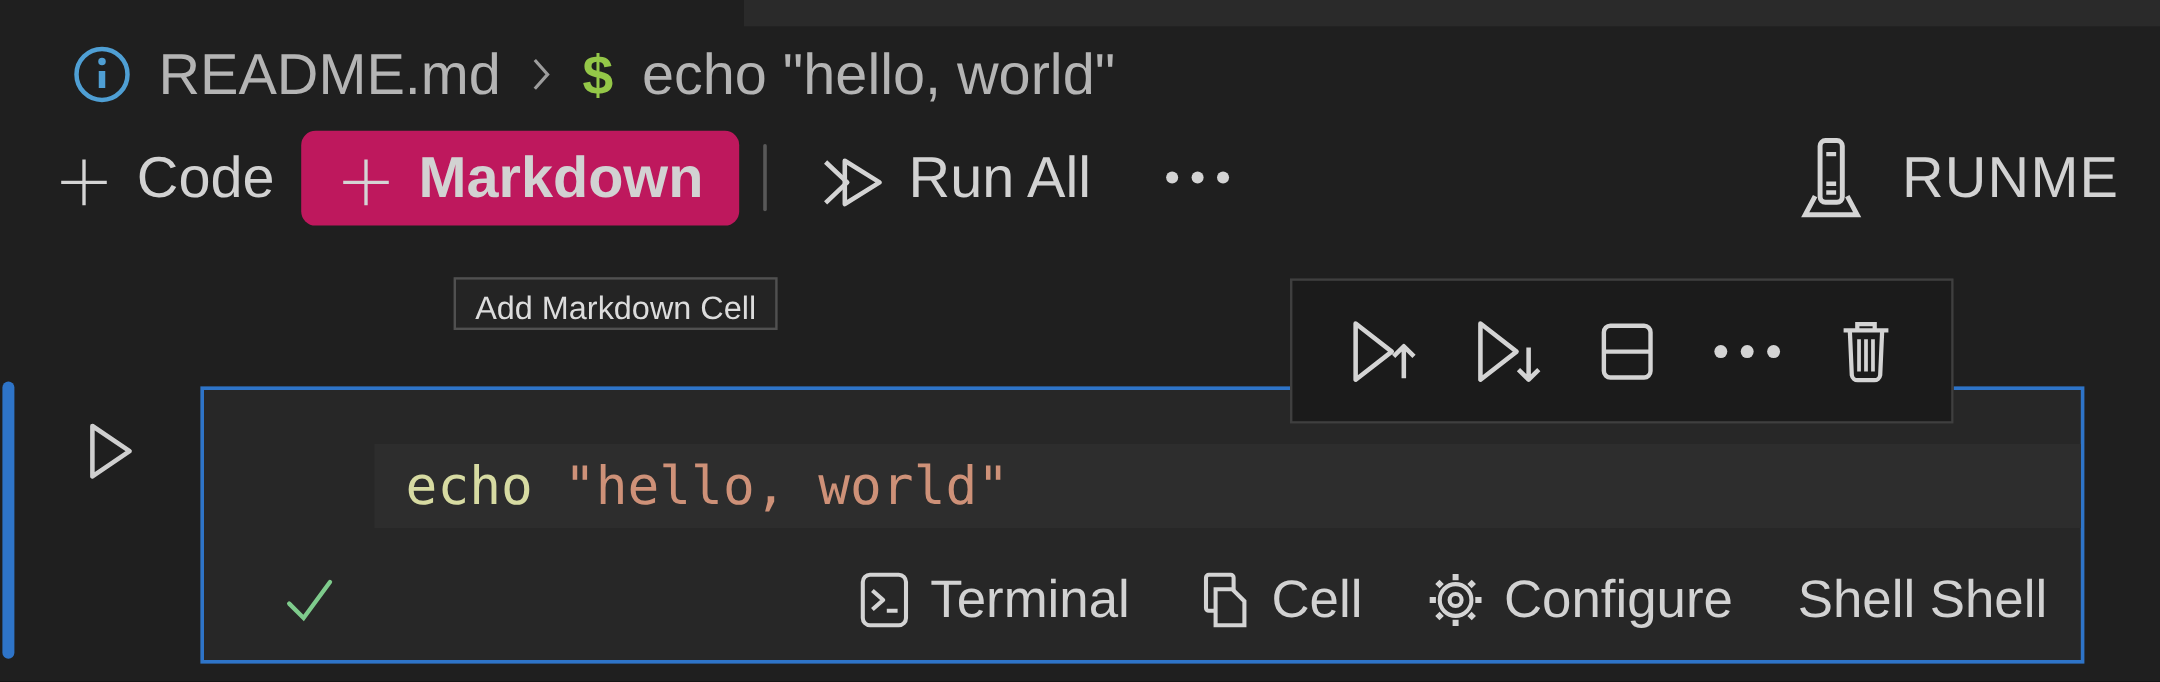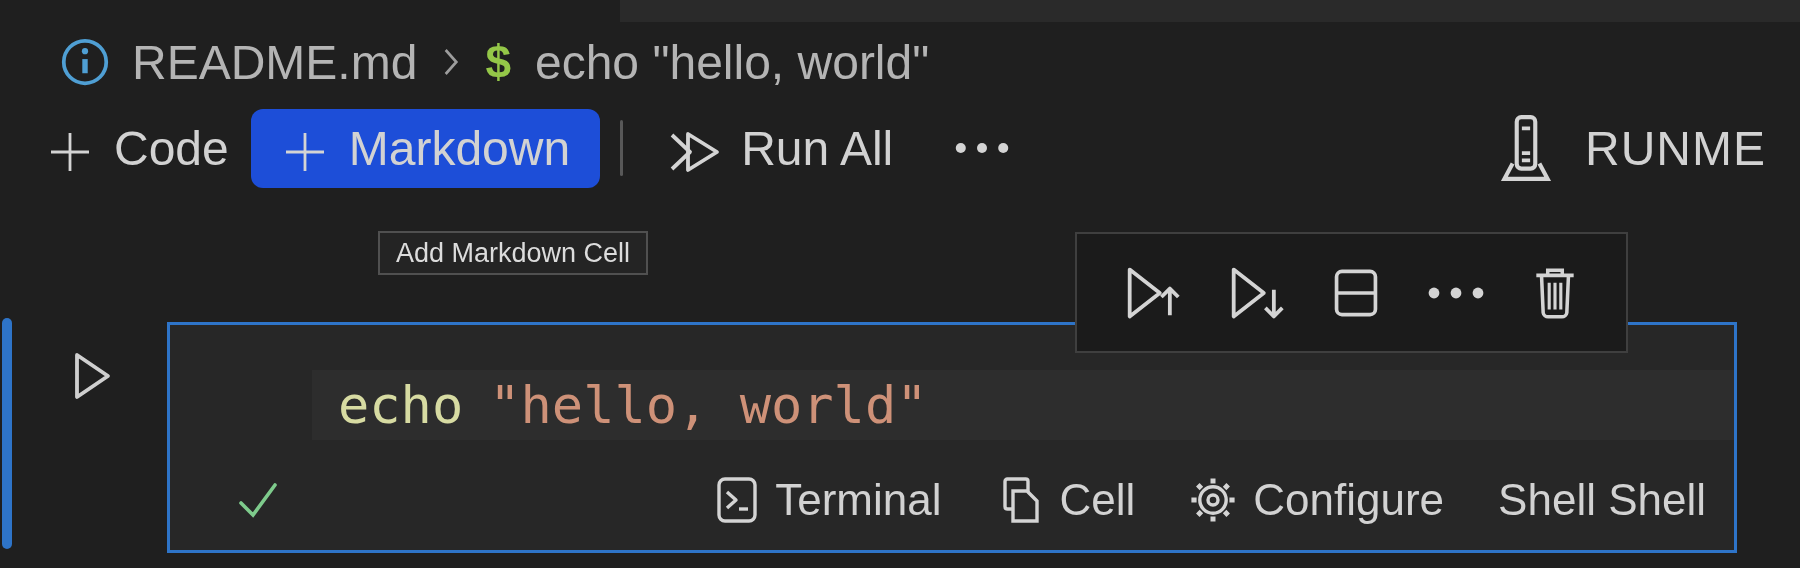--- a/index.html
+++ b/index.html
@@ -17,42 +17,42 @@
   .tabstrip{position:absolute;left:620px;top:0;width:1180px;height:22px;background:#2a2a2a;}
 
   
   .breadcrumb{position:absolute;left:60px;top:32px;height:60px;display:flex;align-items:center;gap:22px;font-size:48px;color:#b4b4b4;}
   .crumb-sep{margin:0 4px;}
   .prompt{color:var(--prompt-green,#94c748);font-weight:700;font-size:46px;margin-right:2px;}
 
   
   .nbtoolbar{position:absolute;left:24px;top:100px;width:1752px;height:96px;display:flex;align-items:center;font-size:48px;color:#d2d2d2;}
   .tbtn{display:flex;align-items:flex-end;gap:20px;padding:12px 22px;border-radius:12px;cursor:pointer;}
-  .tbtn.hovered{background:#1d4ed8;padding:12px 30px;}
+  .tbtn.hovered{background:#be185d;padding:12px 30px;font-weight:bold;}
   .tb-sep{width:3px;height:56px;background:#585858;border-radius:2px;margin:0 20px;flex:none;}
   .spacer{flex:1;}
   .runme-btn{display:flex;align-items:center;gap:28px;padding:6px 10px;letter-spacing:1px;}
 
   
-  .tooltip{position:absolute;left:378px;top:231px;height:40px;display:flex;align-items:center;
+  .tooltip{position:absolute;left:378px;top:231px;height:40px;display:flex;align-items:flex-end;
     background:#242424;border:2px solid #505050;padding:0 16px;font-size:27px;color:#dcdcdc;z-index:6;white-space:nowrap;}
 
   
   .celltoolbar{position:absolute;left:1075px;top:232px;width:553px;height:121px;box-sizing:border-box;
     background:#1b1b1b;border:2px solid #3f3f3f;display:flex;align-items:center;justify-content:space-evenly;z-index:5;}
   .ct-btn{display:flex;align-items:center;justify-content:center;cursor:pointer;}
 
   
   .focusbar{position:absolute;left:2px;top:318px;width:10px;height:231px;background:var(--accent-blue,#2e74c8);border-radius:5px;}
   .playbtn{position:absolute;left:70px;top:348px;cursor:pointer;color:#cfcfcf;}
   .cell{position:absolute;left:167px;top:322px;width:1570px;height:231px;box-sizing:border-box;
     border:3px solid var(--accent-blue,#2e74c8);background:#272727;}
   .codeband{position:absolute;left:142px;right:0;top:45px;height:70px;background:#2d2d2d;
     display:flex;align-items:center;padding-left:26px;
-    font-family:"DejaVu Sans Mono", monospace;font-size:52px;white-space:pre;cursor:text;}
+    font-family:"DejaVu Sans Mono", monospace;font-size:44px;white-space:pre;cursor:text;}
   .tok-cmd{color:var(--code-command,#d7dba2);}
   .tok-str{color:var(--code-string,#ce9178);margin-left:26px;}
   .statusrow{position:absolute;left:0;right:0;bottom:12px;height:76px;display:flex;align-items:center;padding:0 28px 0 64px;}
   .statusgroup{margin-left:auto;display:flex;align-items:center;gap:54px;}
   .status-item{display:flex;align-items:center;gap:16px;font-size:44px;color:#d2d2d2;cursor:pointer;white-space:nowrap;}
 </style>
 </head>
 <body>
 
 <div class="screen">

